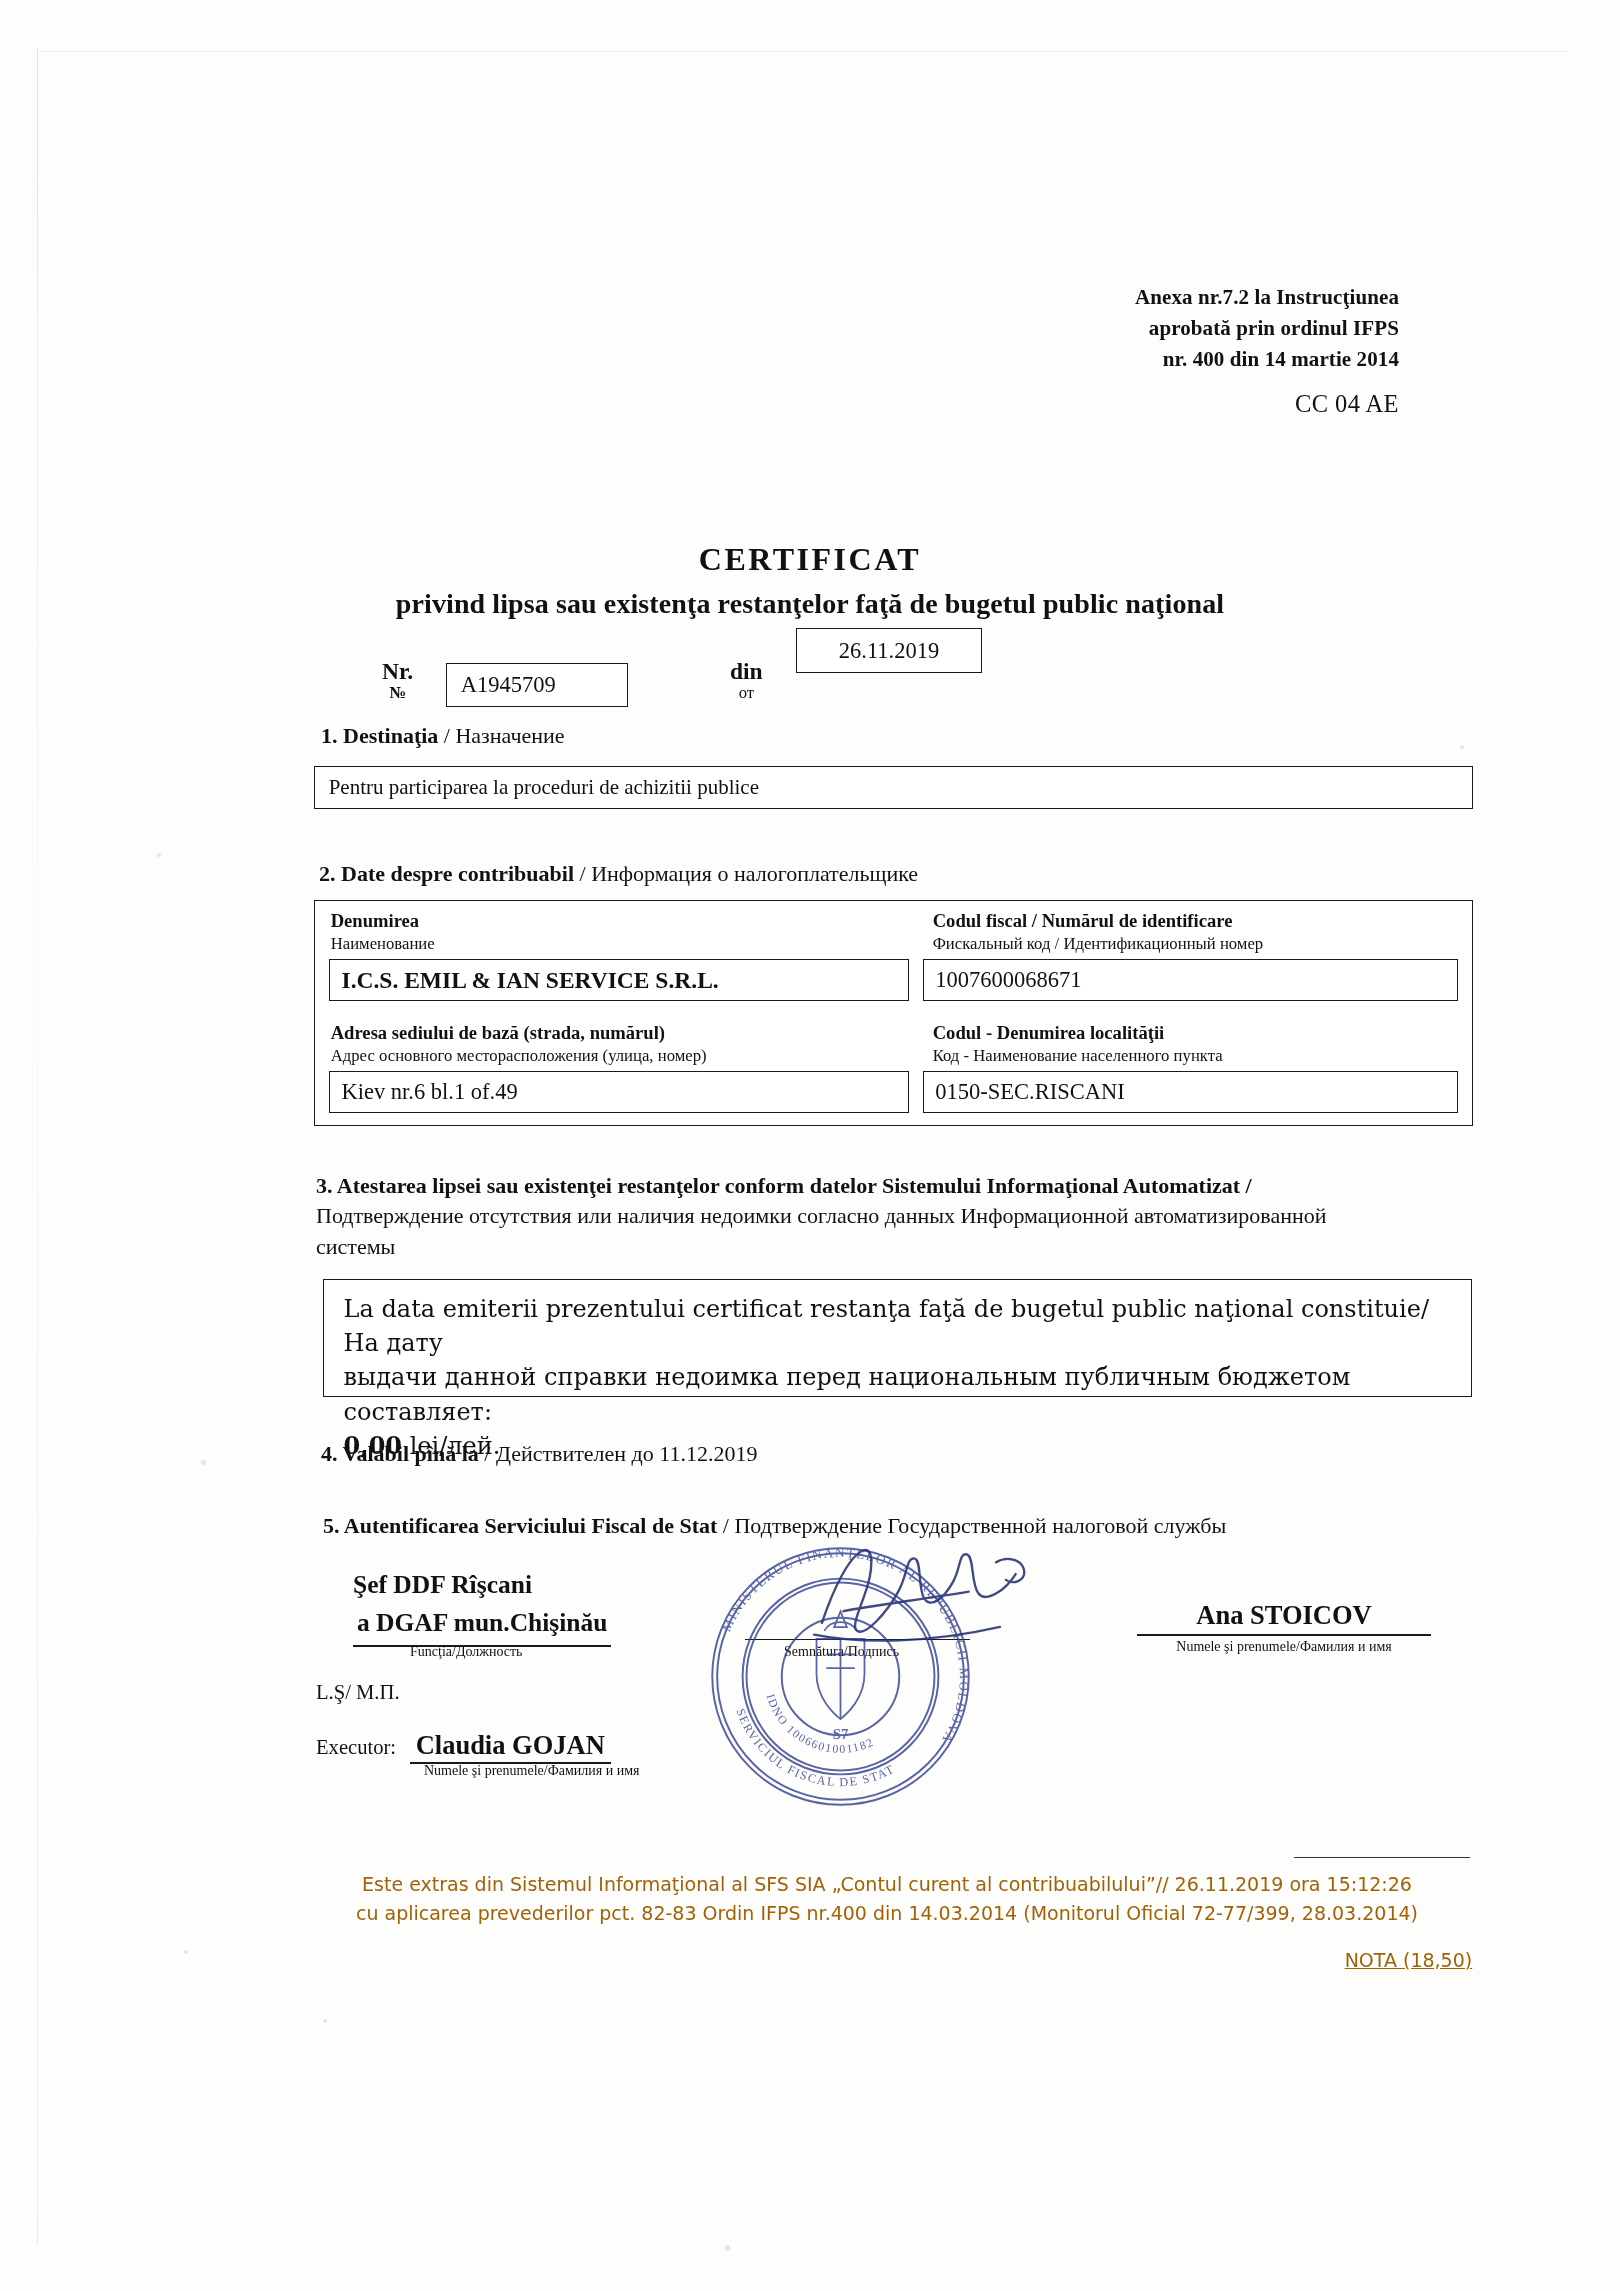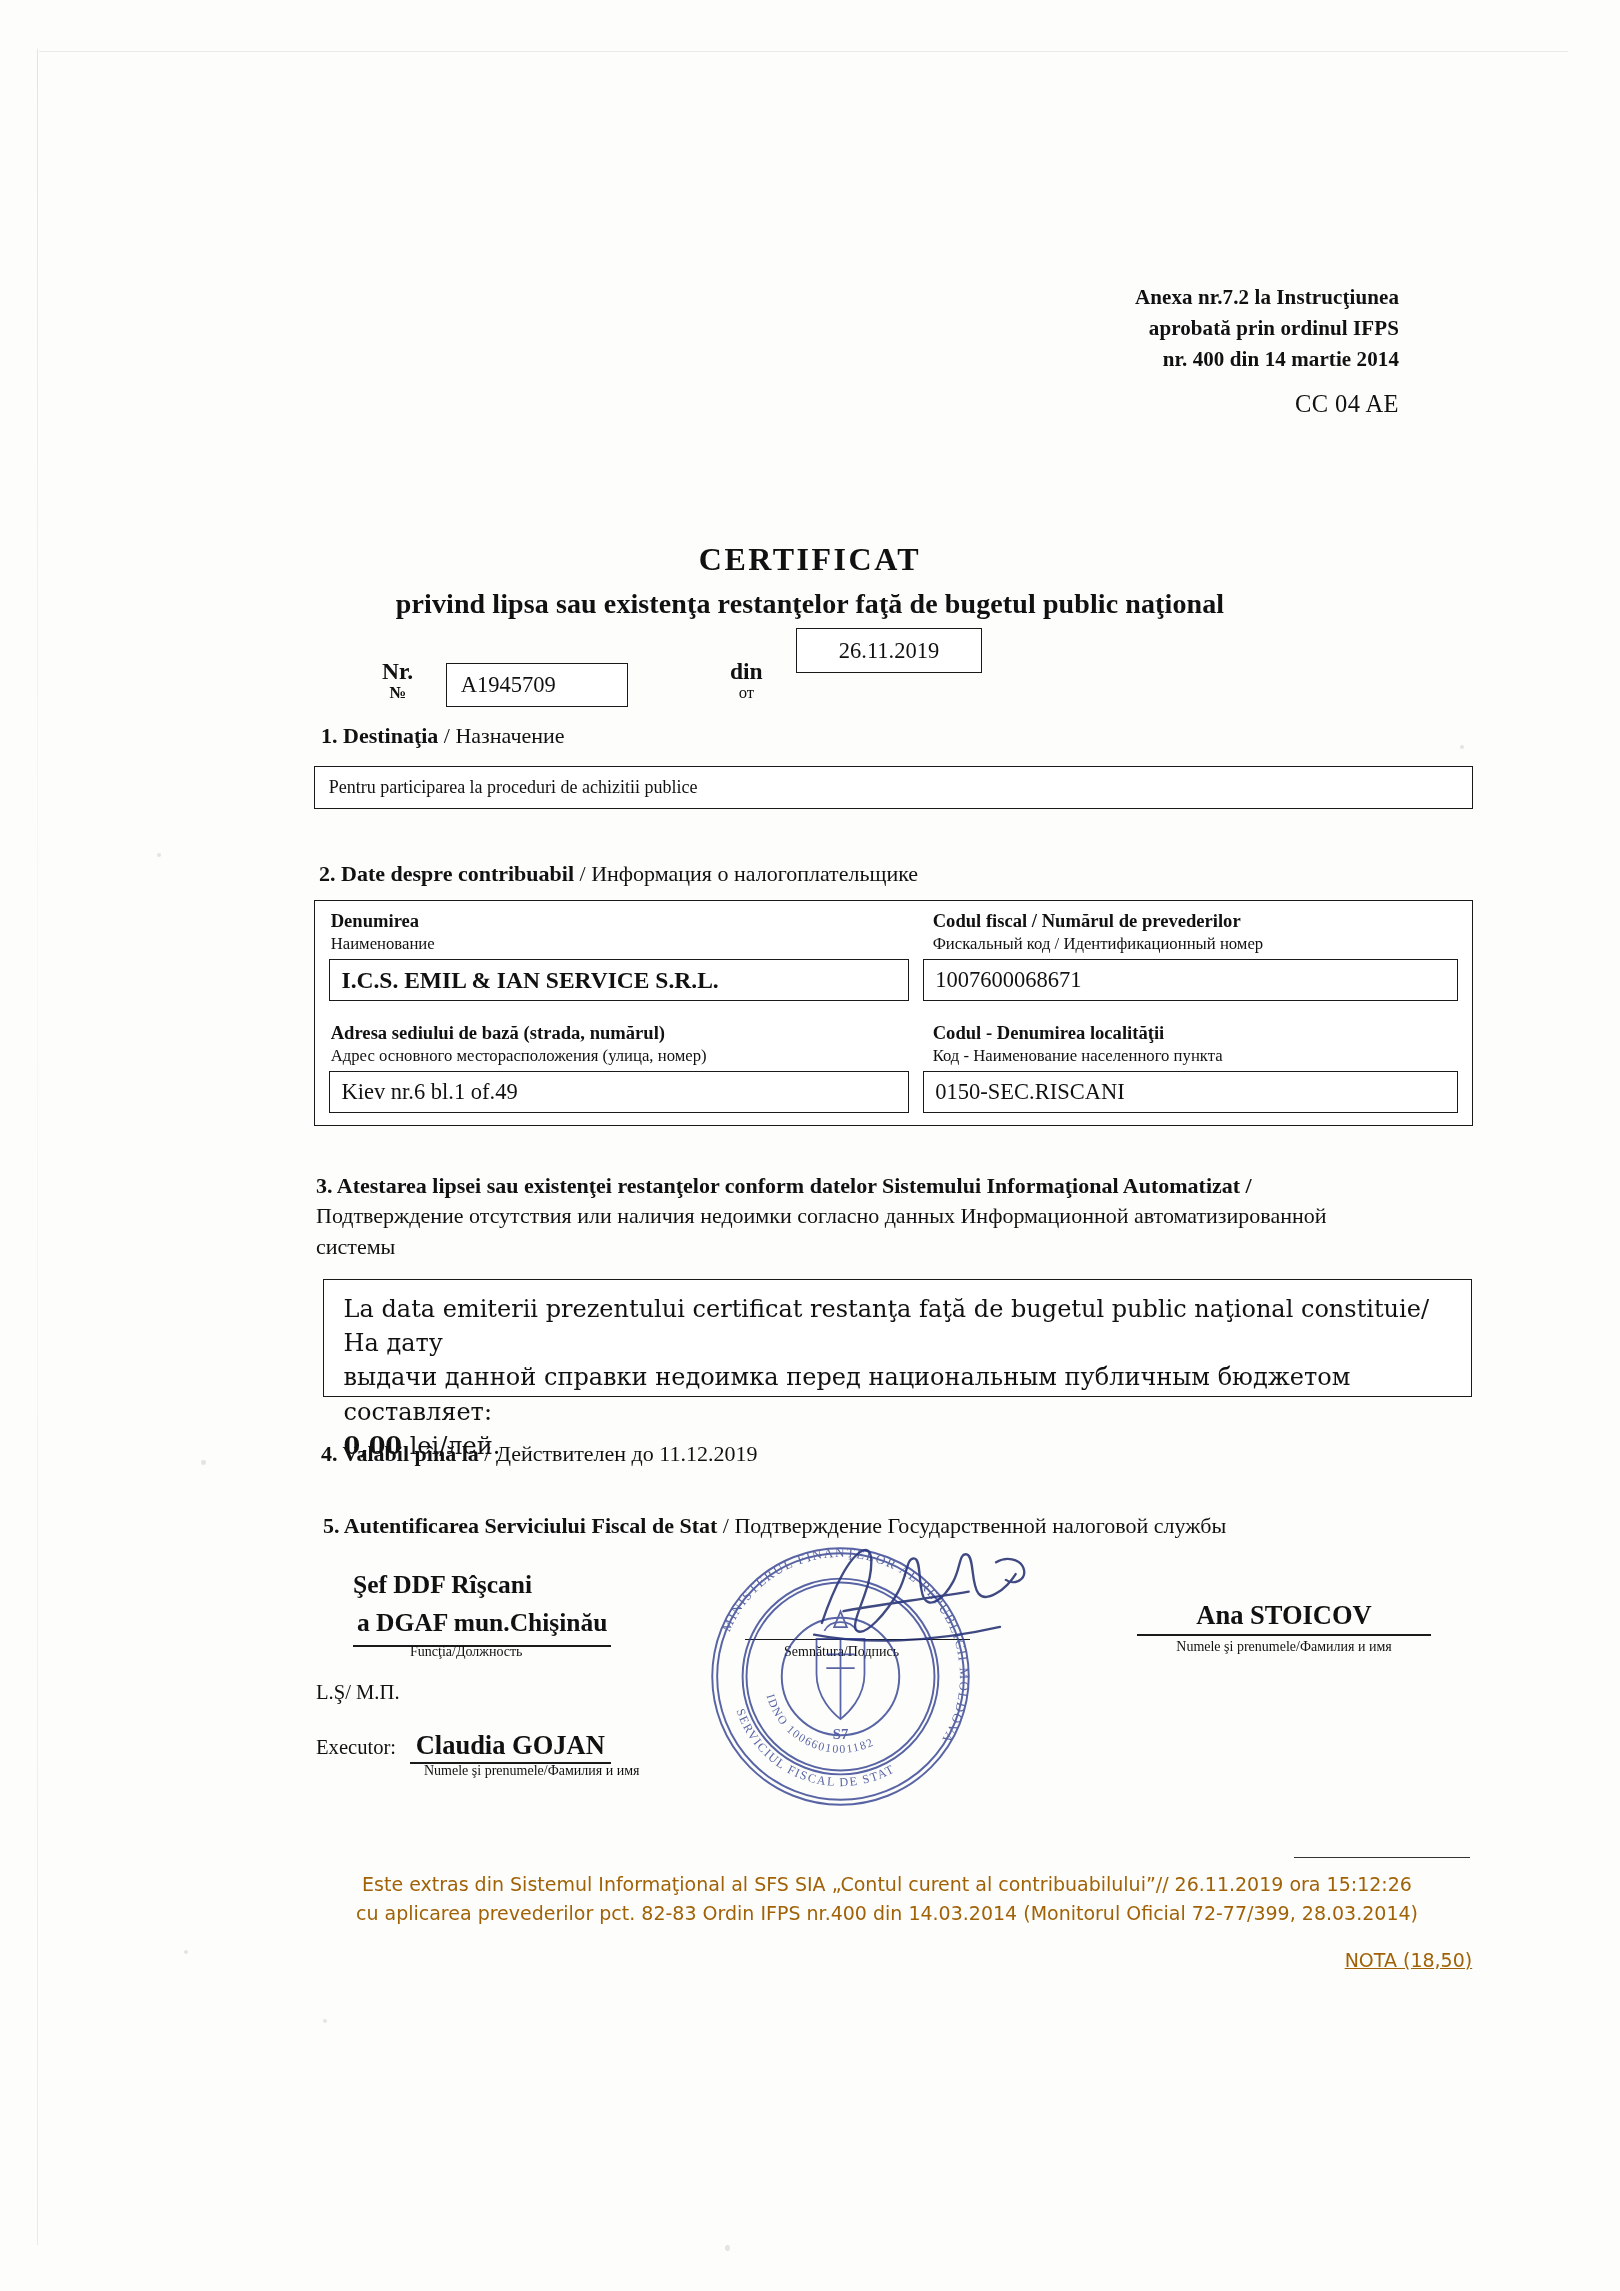--- a/index.html
+++ b/index.html
@@ -145,21 +145,21 @@
     left: 314px;
     top: 766px;
     width: 1159px;
     height: 43px;
     border: 1.5px solid #1a1a1a;
     background: #fff;
     box-sizing: border-box;
     display: flex;
     align-items: center;
     padding-left: 13.7px;
-    font-size: 18px;
+    font-size: 21px;
   }
 
   .s2 { left: 319px; top: 859px; }
 
   .tbl {
     position: absolute;
     left: 314px;
     top: 900px;
     width: 1159px;
     border: 1.6px solid #1a1a1a;
@@ -395,21 +395,21 @@
       <b>2. Date despre contribuabil</b><span> / </span><span>Информация о налогоплательщике</span>
     </div>
 
     <div class="tbl">
       <div class="row">
         <div class="cell-head c-left">
           <div class="ro">Denumirea</div>
           <div class="ru">Наименование</div>
         </div>
         <div class="cell-head c-right">
-          <div class="ro">Codul fiscal / Numărul de prevederilor</div>
+          <div class="ro">Codul fiscal / Numărul de identificare</div>
           <div class="ru">Фискальный код / Идентификационный номер</div>
         </div>
       </div>
       <div class="val-row">
         <div class="val-box val-name">I.C.S. EMIL &amp; IAN SERVICE S.R.L.</div>
         <div class="val-box val-fiscal">1007600068671</div>
       </div>
       <div class="row">
         <div class="cell-head c-left">
           <div class="ro">Adresa sediului de bază (strada, numărul)</div>

